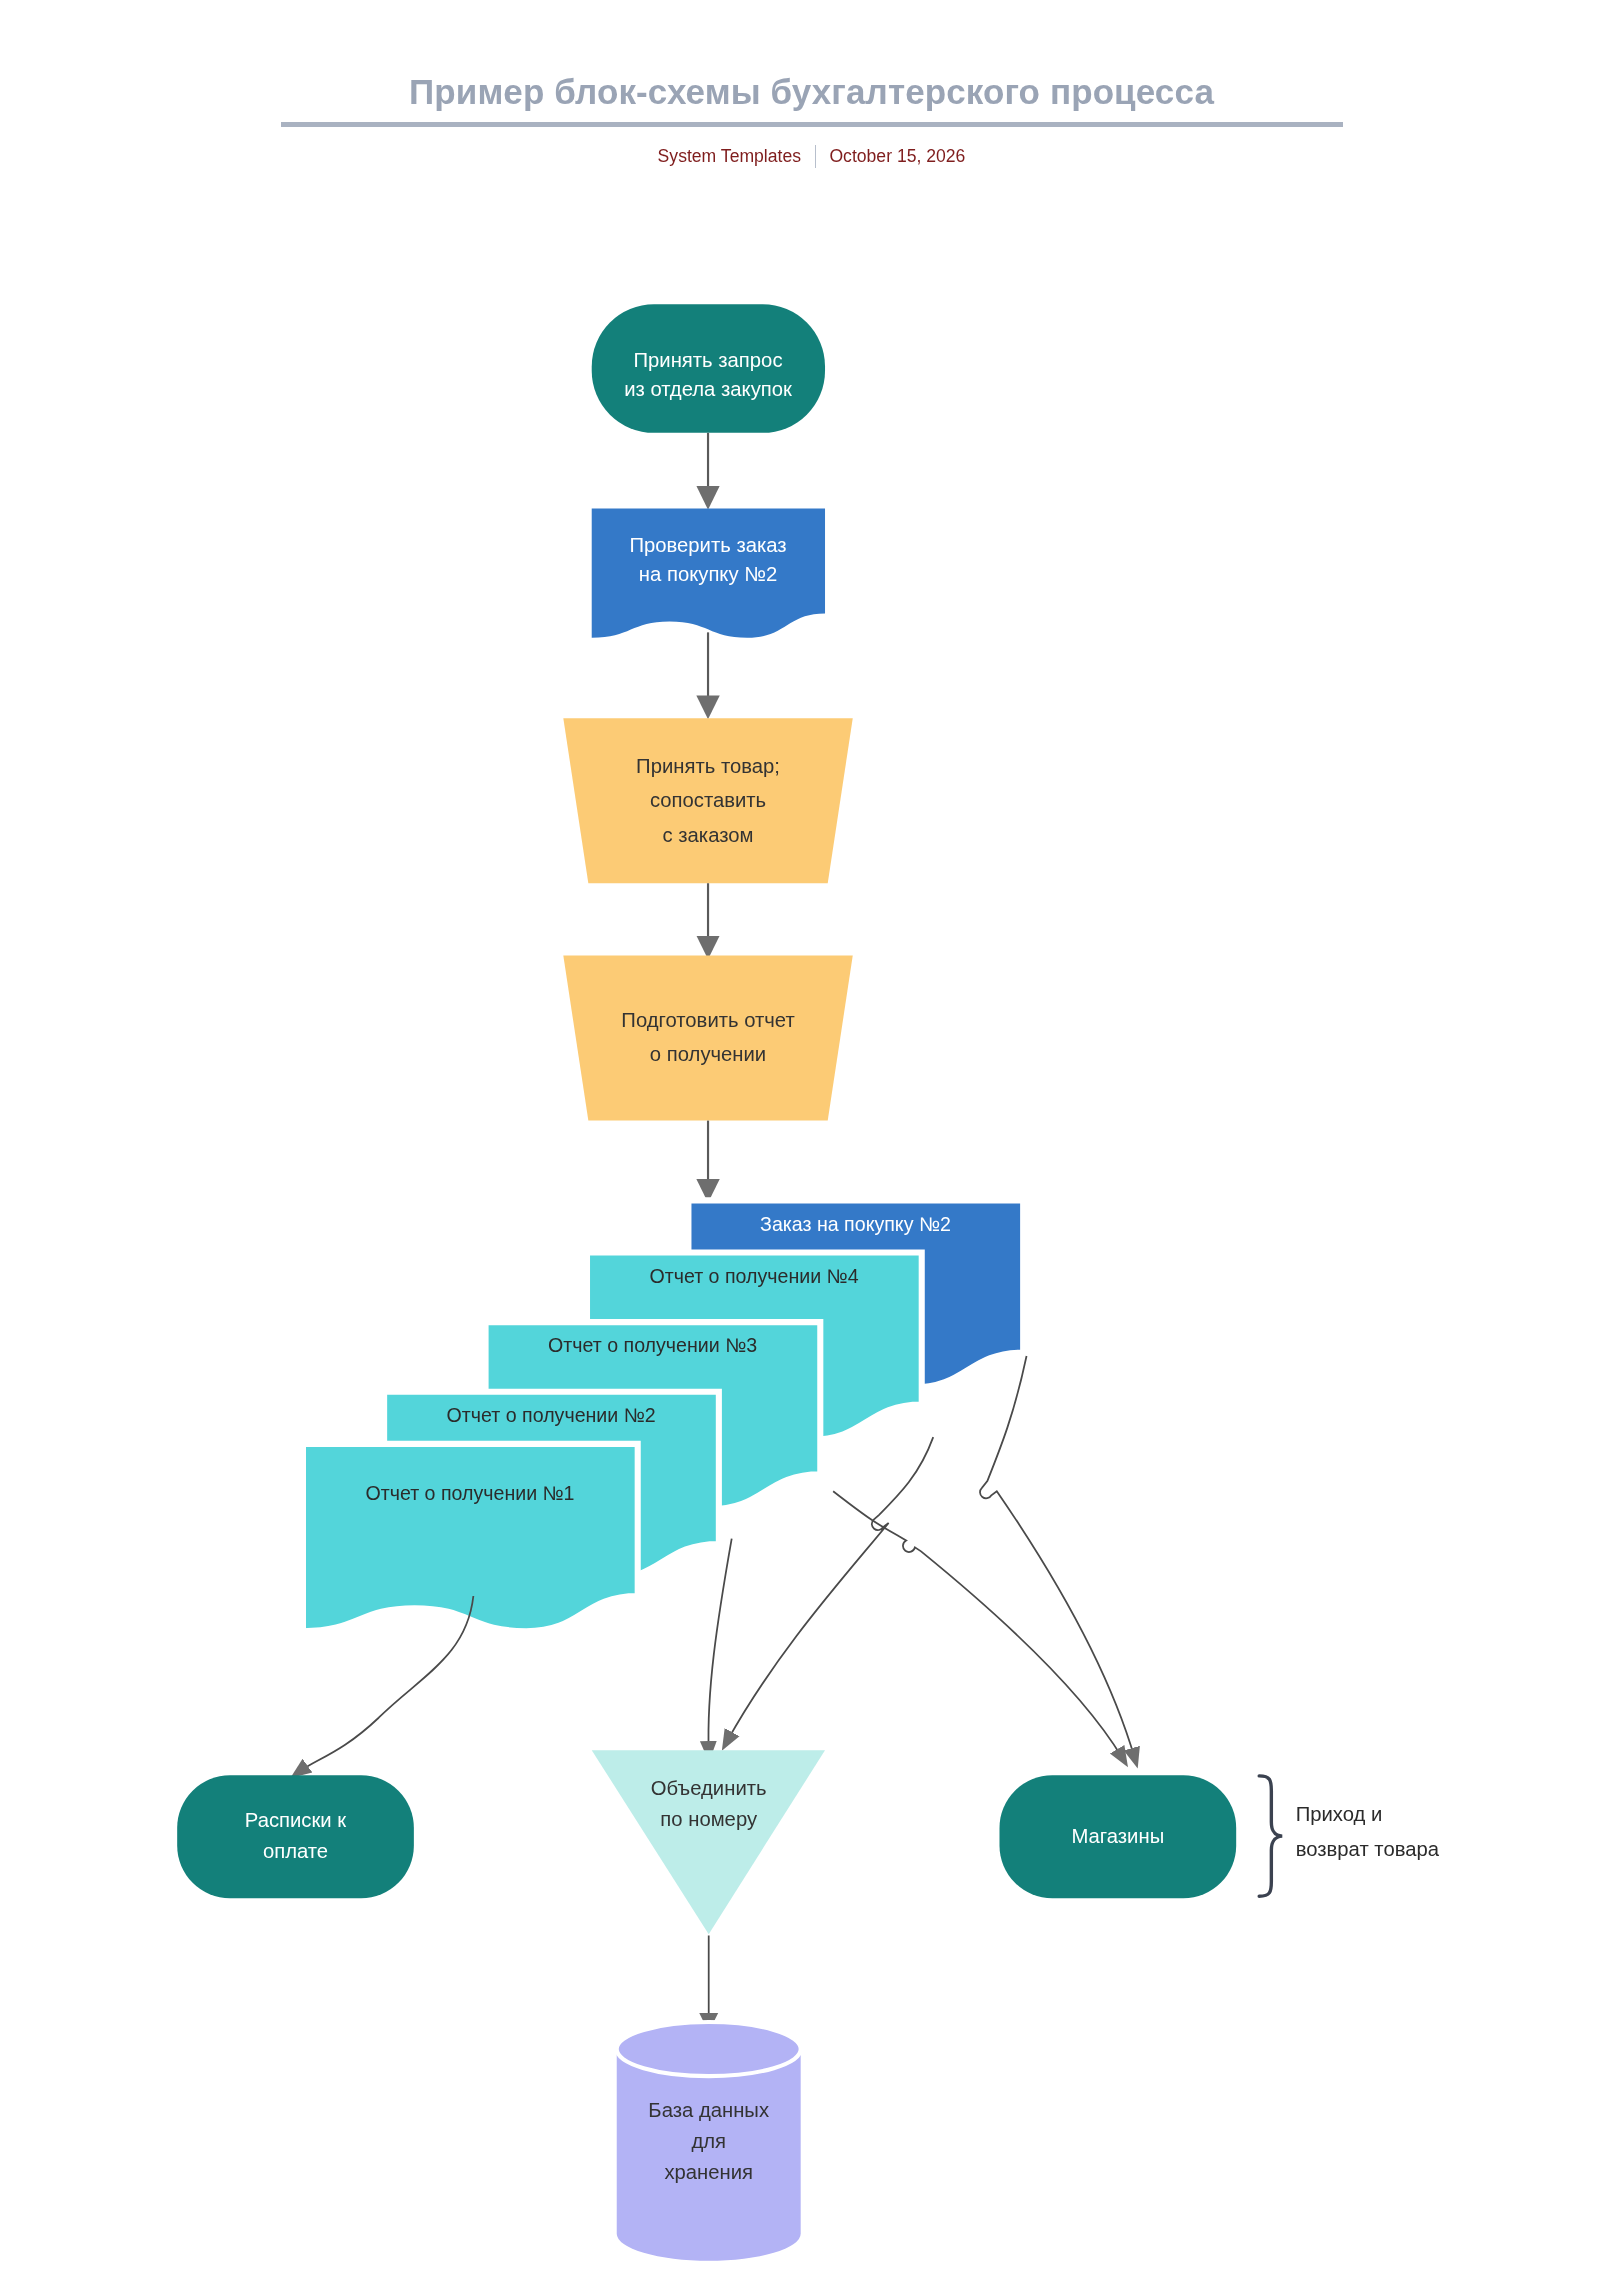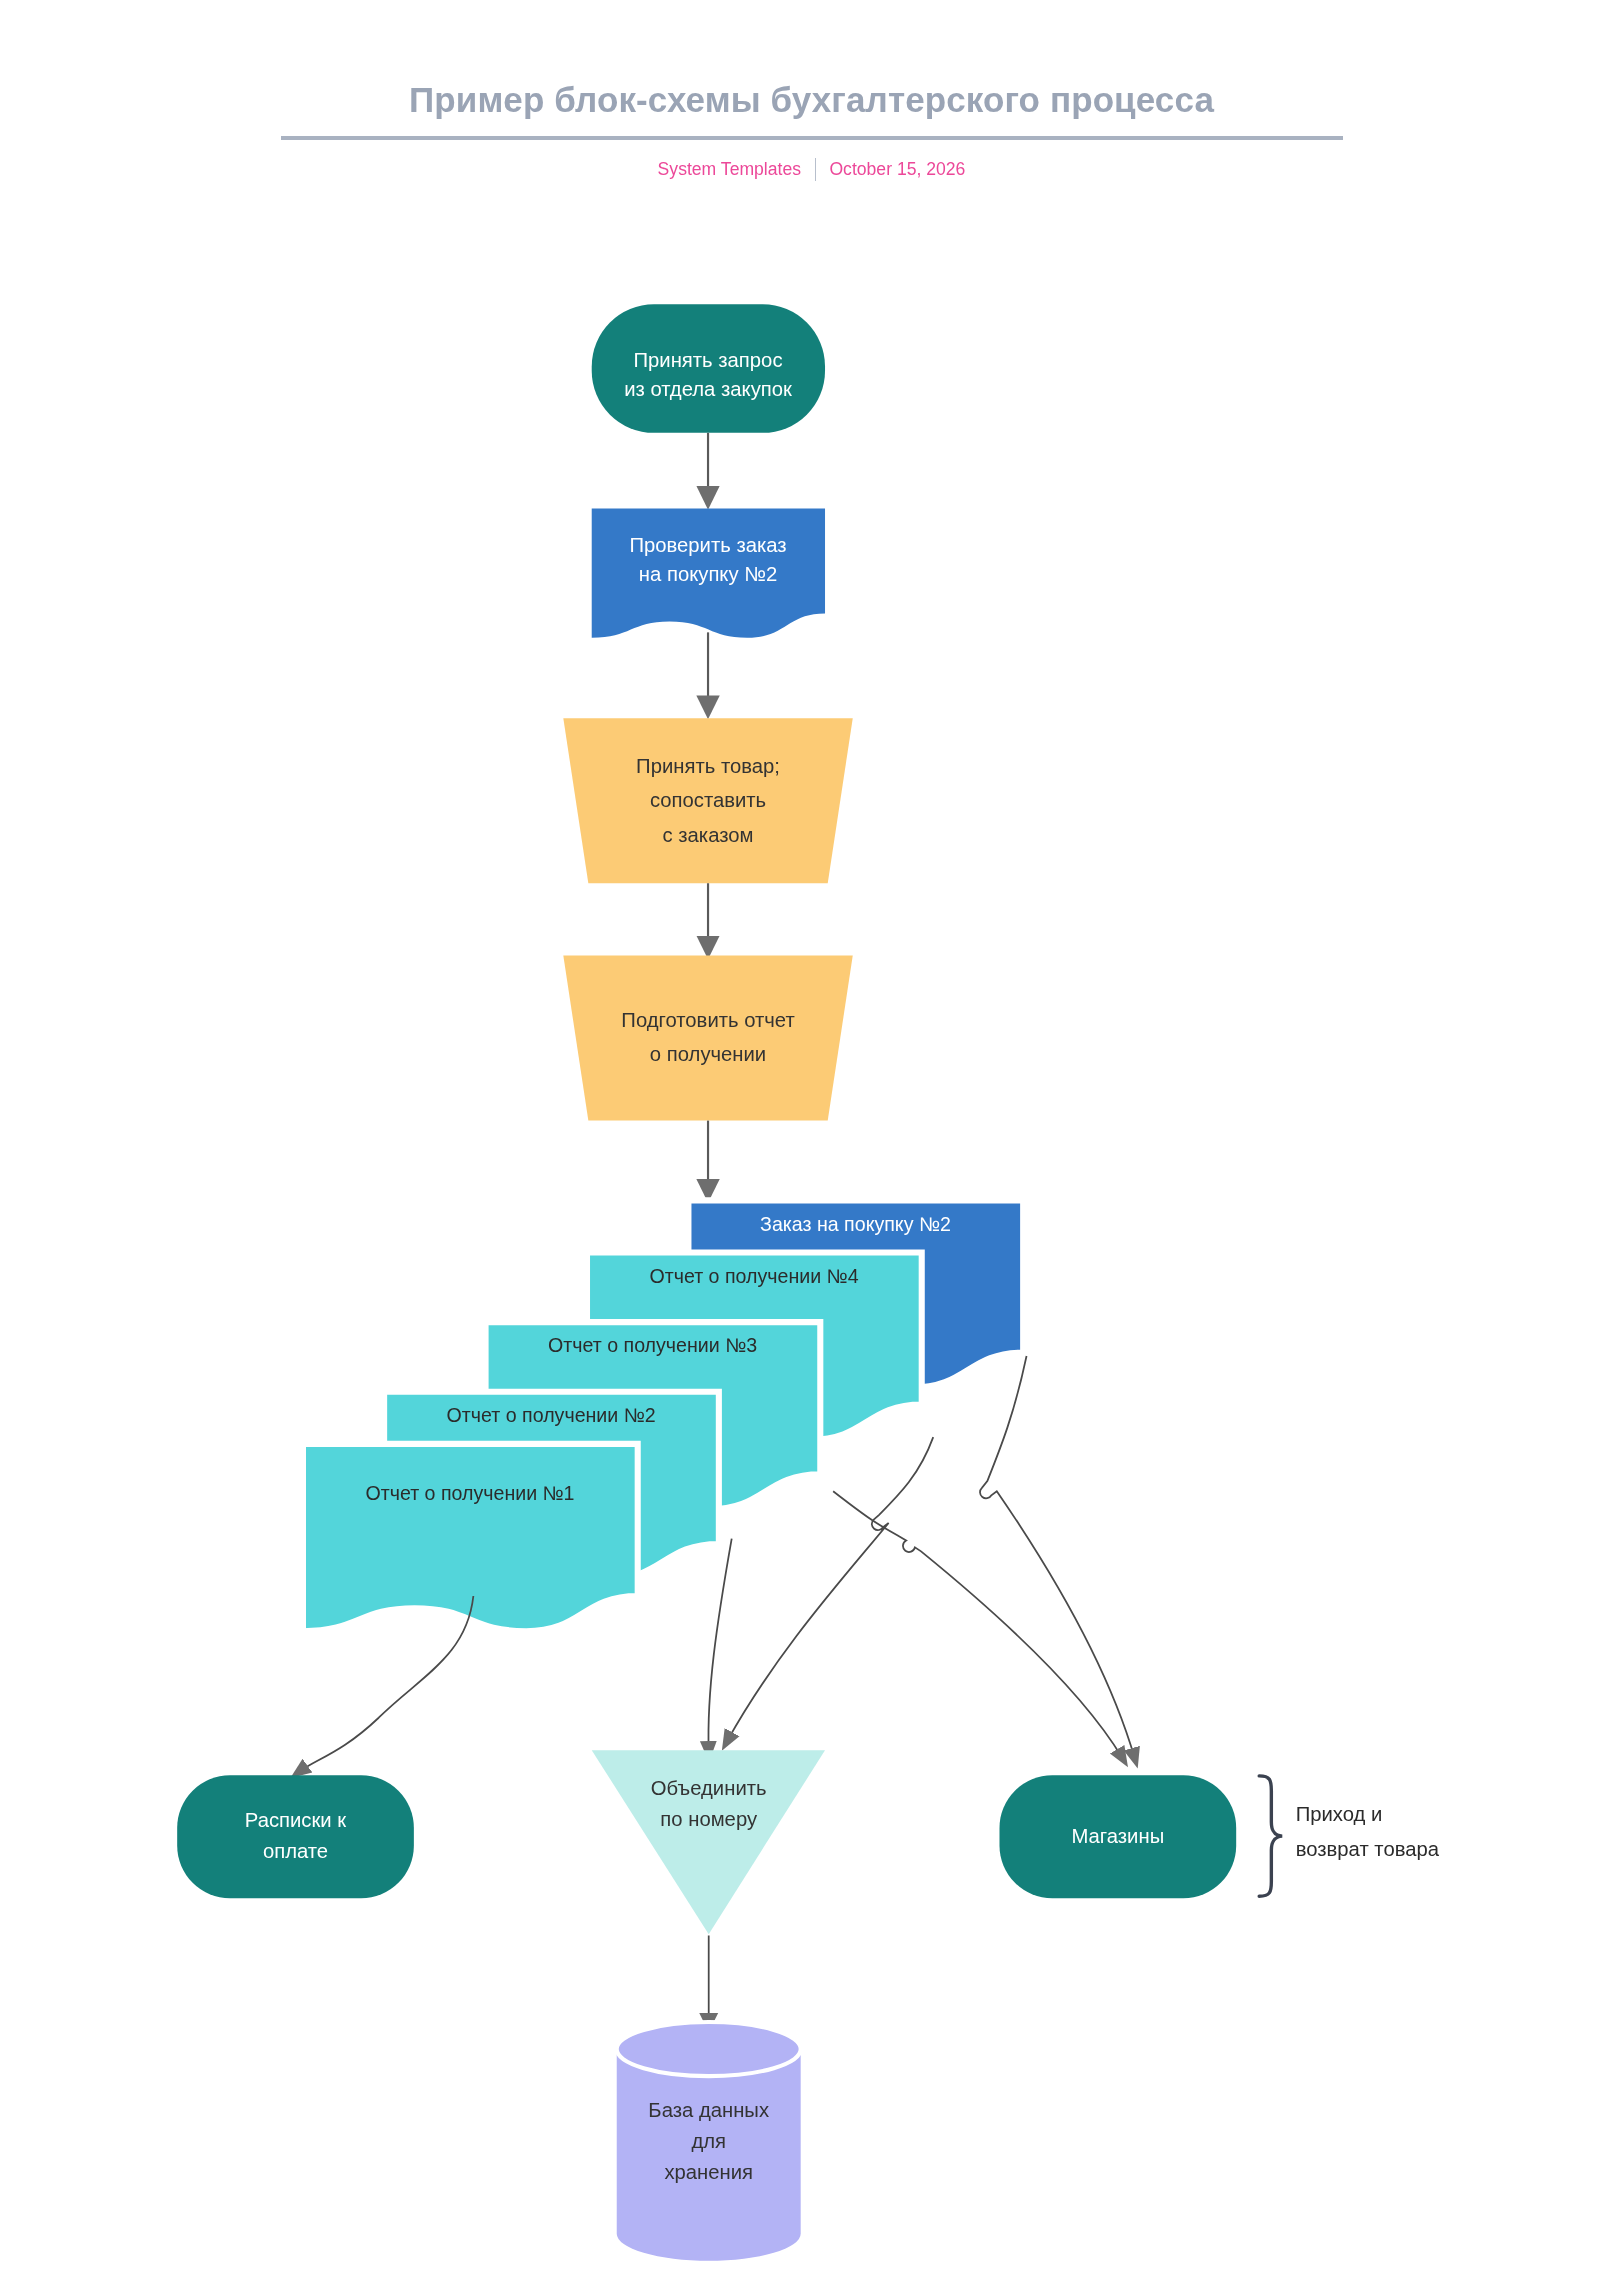--- a/index.html
+++ b/index.html
@@ -22,38 +22,38 @@
   }
   
   .header {
     position: absolute;
     top: 0;
     left: 0;
     width: 1623px;
     text-align: center;
   }
   .doc-title {
-    margin: 16px;
+    margin: 8px;
     padding-top: 65px;
     font-size: 35px;
     font-weight: bold;
     color: #9aa4b5;
     letter-spacing: 0.1px;
     line-height: 1.1;
   }
   .title-rule {
     width: 1062px;
     height: 4.7px;
     background: #a9b2c1;
     margin: 10.8px auto 0 auto;
   }
   .subtitle-row {
     margin-top: 17.6px;
     font-size: 17.6px;
-    color: #ec4899;
+    color: #7f1d1d;
     display: flex;
     justify-content: center;
     align-items: center;
     gap: 13.5px;
   }
   .subtitle-sep {
     display: inline-block;
     width: 1.4px;
     height: 23px;
     background: #b7bfcc;

